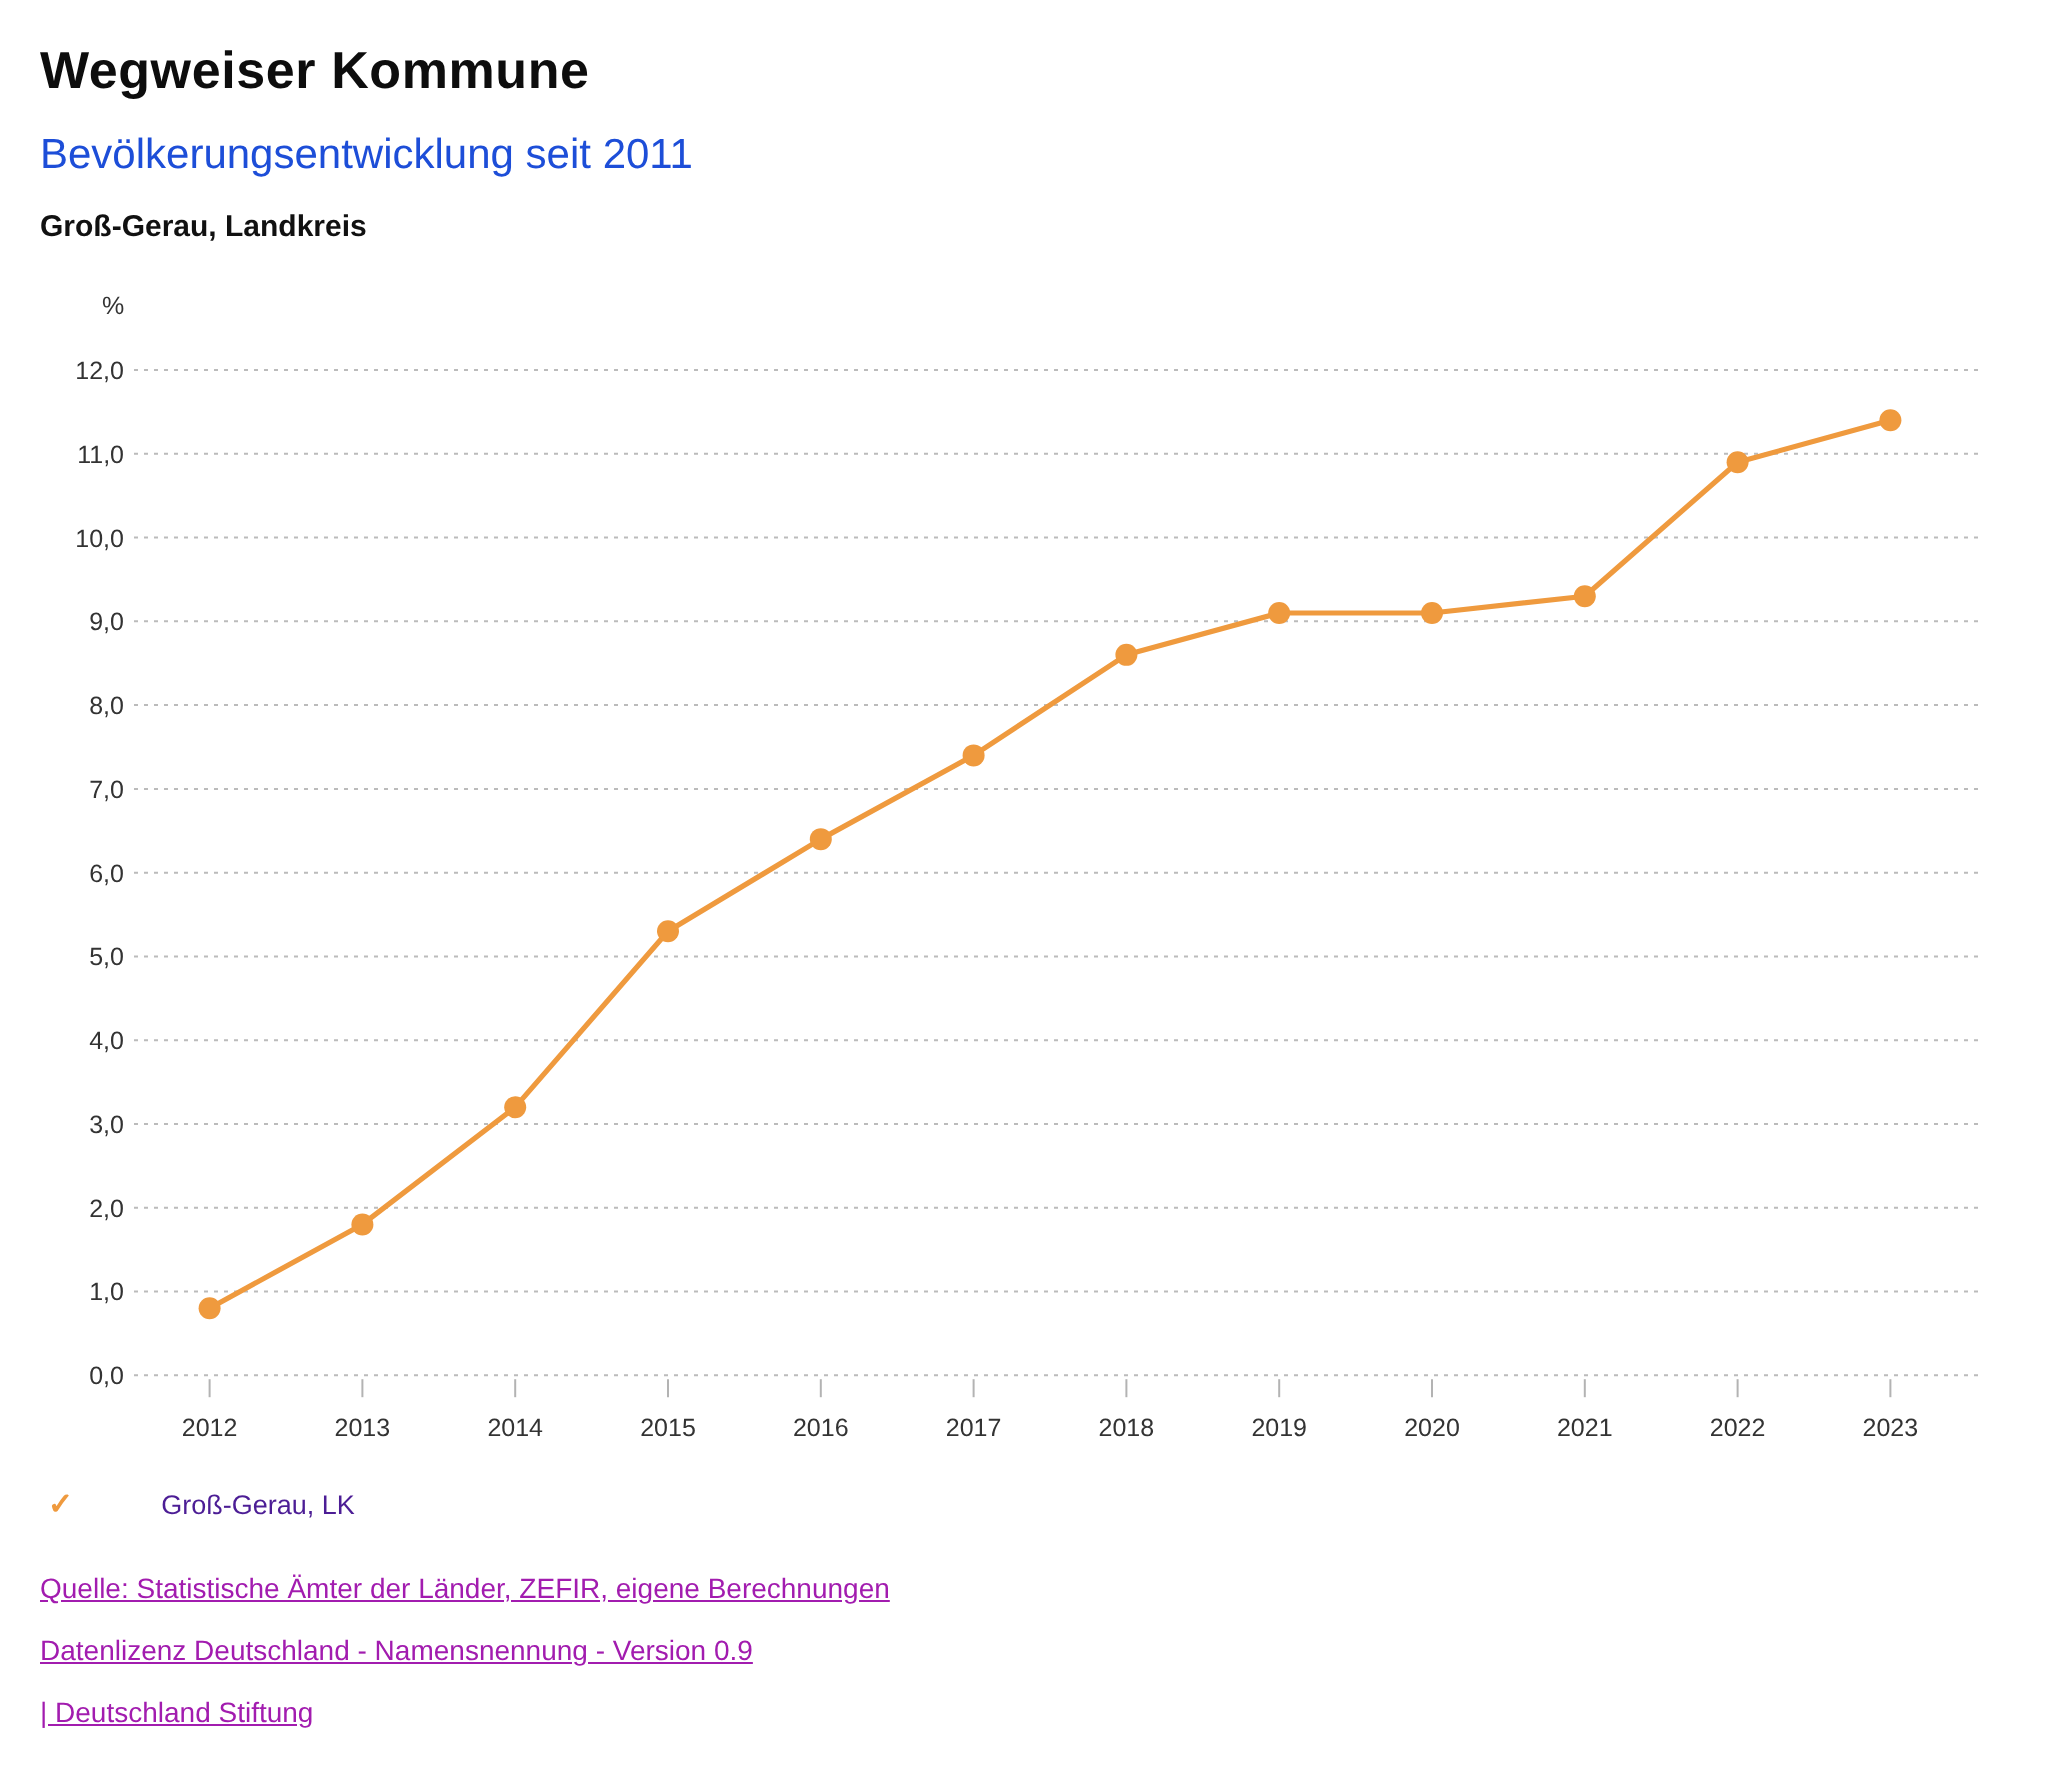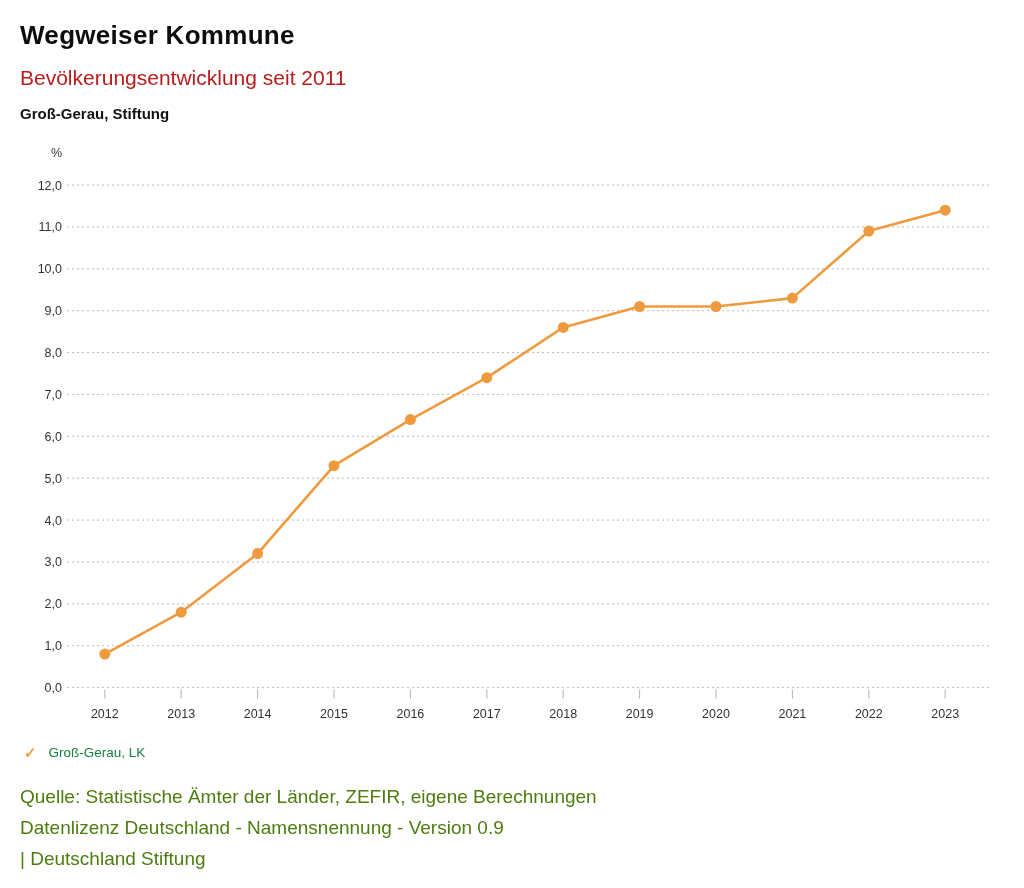--- a/index.html
+++ b/index.html
@@ -13,21 +13,21 @@
     overflow: hidden;
   }
   .hdr-title {
     position: absolute; left: 20px; top: 20px;
     font-size: 26px; font-weight: 700; color: #0d0d0d;
     letter-spacing: 0.3px;
     text-align: right;
   }
   .hdr-subtitle {
     position: absolute; left: 20px; top: 66px;
-    font-size: 21px; font-weight: 400; color: #b91c1c;
+    font-size: 21px; font-weight: 400; color: #1d4ed8;
   }
   .hdr-region {
     position: absolute; left: 20px; top: 105px;
     font-size: 15px; font-weight: 700; color: #111111;
   }
   .unit-label {
     position: absolute; left: 51px; top: 146px;
     font-size: 12.5px; color: #333333;
   }
   .chart-wrap {
@@ -43,38 +43,38 @@
   .legend {
     position: absolute; left: 24px; top: 745px;
     display: flex; align-items: center; gap: 12px;
     cursor: pointer;
   }
   .legend-check {
     font-size: 15px; font-weight: 700; color: #EF9A3E;
     line-height: 1;
   }
   .legend-label {
-    font-size: 13.5px; color: #15803d;
+    font-size: 13.5px; color: #4c1d95; margin-left: 32px;
   }
   .footer-line {
     position: absolute; left: 20px;
-    font-size: 19px; color: #4d7c0f;
+    font-size: 14px; color: #a21caf; text-decoration: underline;
   }
   .footer-source { top: 786px; }
   .footer-license { top: 817px; }
   .footer-attrib { top: 848px; }
 </style>
 </head>
 <body>
 
 <div class="page">
 
   <div class="hdr-title">Wegweiser Kommune</div>
   <div class="hdr-subtitle">Bevölkerungsentwicklung seit 2011</div>
-  <div class="hdr-region">Groß-Gerau, Stiftung</div>
+  <div class="hdr-region">Groß-Gerau, Landkreis</div>
 
   <div class="unit-label">%</div>
 
   <div class="chart-wrap">
     <svg id="chart-svg" width="1024" height="592" viewBox="0 0 1024 592">
         <line x1="67" x2="990" y1="547.6" y2="547.6" stroke="#BBBBBB" stroke-width="1" stroke-dasharray="2 3"></line>
         <text x="62" y="552.1" text-anchor="end" class="tick">0,0</text>
         <line x1="67" x2="990" y1="505.72" y2="505.72" stroke="#BBBBBB" stroke-width="1" stroke-dasharray="2 3"></line>
         <text x="62" y="510.22" text-anchor="end" class="tick">1,0</text>
         <line x1="67" x2="990" y1="463.84000000000003" y2="463.84000000000003" stroke="#BBBBBB" stroke-width="1" stroke-dasharray="2 3"></line>

